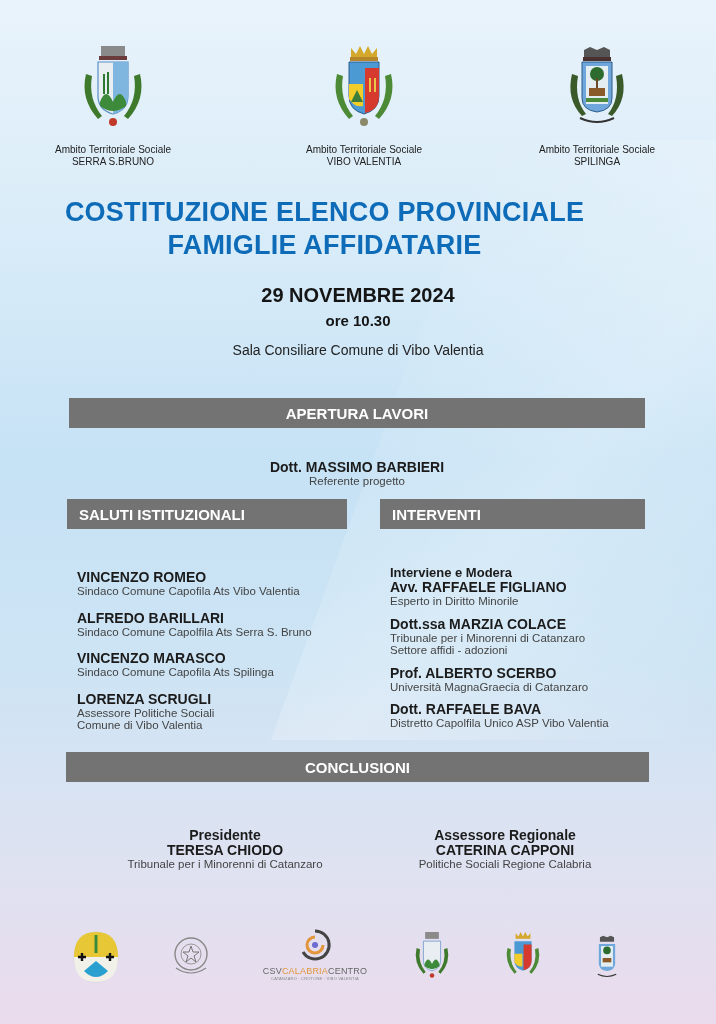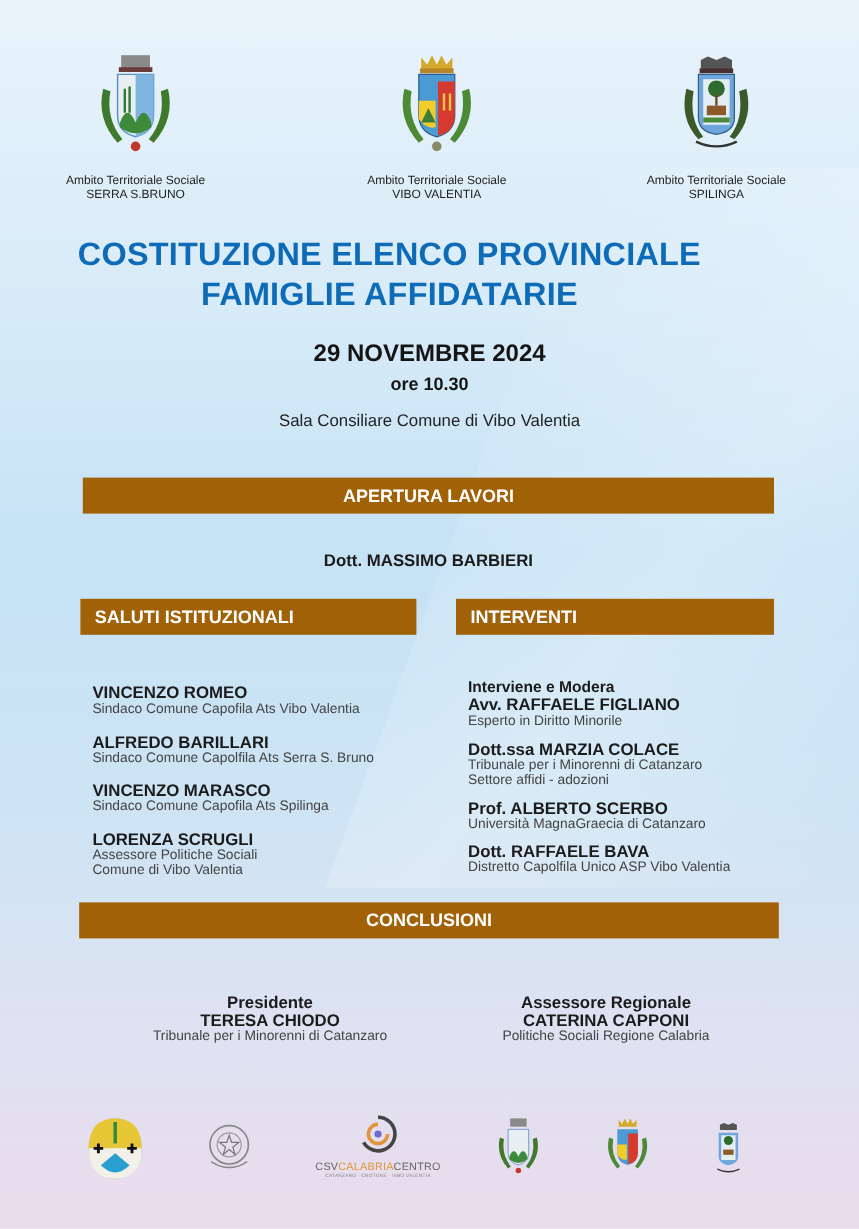--- a/index.html
+++ b/index.html
@@ -25,21 +25,21 @@
   
   .title {
     position: absolute; top: 196px; left: 0; width: 649px; text-align: center;
     font-weight: bold; color: #0e6bb8; font-size: 27px; line-height: 33px; letter-spacing: 0.2px;
   }
   .date { position: absolute; top: 284px; width: 716px; text-align: center; font-weight: bold; font-size: 20px; color: #151515; }
   .time { position: absolute; top: 312px; width: 716px; text-align: center; font-weight: bold; font-size: 15px; color: #151515; }
   .venue { position: absolute; top: 342px; width: 716px; text-align: center; font-size: 14px; color: #222; }
   
   .bar {
-    position: absolute; background: #a16207; color: #fff; font-weight: bold;
+    position: absolute; background: #737373; color: #fff; font-weight: bold;
     font-size: 15px; display: flex; align-items: center;
   }
   .bar.center { justify-content: center; }
   .bar.left { padding-left: 12px; }
   .speaker-name { font-weight: bold; font-size: 14px; line-height: 15px; color: #1b1b1b; }
   .speaker-role { font-size: 11.5px; line-height: 12.5px; color: #444; }
   .block { position: absolute; margin-top: 22px; }
   .center-text { text-align: center; }
   .moderate-label { font-weight: bold; font-size: 13px; color: #1b1b1b; }
   
@@ -118,20 +118,21 @@
   </div>
   <div class="date">29 NOVEMBRE 2024</div>
   <div class="time">ore 10.30</div>
   <div class="venue">Sala Consiliare Comune di Vibo Valentia</div>
 
   <div class="bar center" style="left:69px; top:398px; width:576px; height:30px;">
     <span>APERTURA LAVORI</span>
   </div>
   <div class="block center-text" style="left:69px; top:438px; width:576px;">
     <div class="speaker-name">Dott. MASSIMO BARBIERI</div>
+    <div class="speaker-role">Referente progetto</div>
   </div>
 
   <div class="bar left" style="left:67px; top:499px; width:280px; height:30px;">
     <span>SALUTI ISTITUZIONALI</span>
   </div>
   <div class="block" style="left:77px; top:548px; width:290px;">
     <div style="margin-bottom:13px;">
       <div class="speaker-name">VINCENZO ROMEO</div>
       <div class="speaker-role">Sindaco Comune Capofila Ats Vibo Valentia</div>
     </div>

